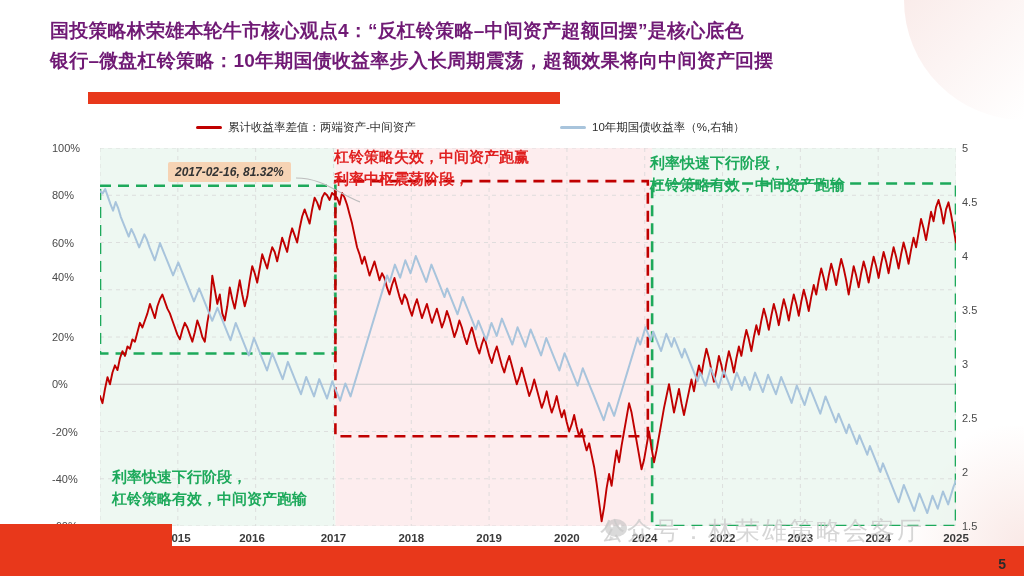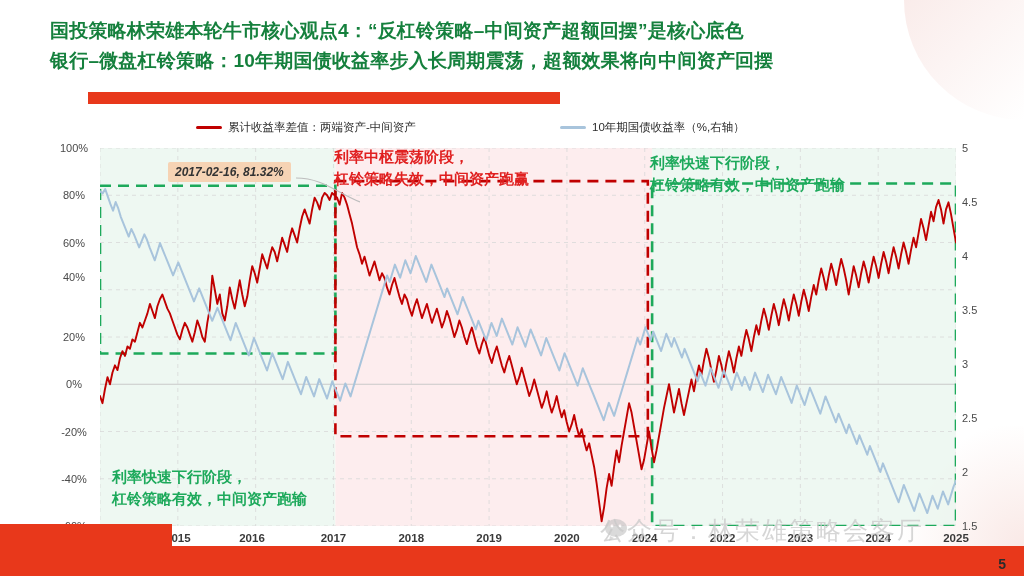--- a/index.html
+++ b/index.html
@@ -14,34 +14,34 @@
     background:linear-gradient(135deg,rgba(240,200,195,.35),rgba(255,255,255,0));
     border-bottom-left-radius:120px;}
   .corner-br{position:absolute;right:0;bottom:30px;width:130px;height:120px;
     background:radial-gradient(circle at 100% 100%,rgba(243,206,200,.45),rgba(255,255,255,0) 70%);}
   .footer-bar{position:absolute;left:0;bottom:0;width:100%;height:30px;background:#E8381B;}
   .footer-step{position:absolute;left:0;bottom:22px;width:172px;height:30px;background:#E8381B;}
   .page-no{position:absolute;right:18px;bottom:4px;color:#2b2b2b;font-size:14px;font-weight:bold;}
 
   
   .title-wrap{position:absolute;left:50px;top:16px;width:950px;}
-  .title-line{color:#15803d;font-size:19px;font-weight:bold;line-height:30px;letter-spacing:.2px;
+  .title-line{color:#701a75;font-size:19px;font-weight:bold;line-height:30px;letter-spacing:.2px;
      white-space:nowrap;}
   .title-rule{position:absolute;left:88px;top:92px;width:472px;height:12px;background:#E8381B;}
 
   
   .legend{position:absolute;left:0;top:120px;width:820px;height:22px;}
   .legend-item{position:absolute;display:flex;align-items:center;gap:6px;font-size:11.5px;color:#2c2c2c;}
   .legend-item.a{left:196px;top:0;}
   .legend-item.b{left:560px;top:0;}
   .legend-swatch{display:inline-block;width:26px;height:3px;border-radius:2px;}
 
   
   #plot{position:absolute;left:100px;top:148px;width:856px;height:378px;}
-  .ylabel-left{position:absolute;left:52px;width:44px;text-align:center;font-size:11px;color:#4a4a4a;
+  .ylabel-left{position:absolute;left:52px;width:44px;text-align:left;font-size:11px;color:#4a4a4a;
      transform:translateY(-50%);}
   .ylabel-right{position:absolute;left:962px;width:34px;text-align:left;font-size:11px;color:#4a4a4a;
      transform:translateY(-50%);}
   .xlabel{position:absolute;top:532px;font-size:11.5px;color:#3a3a3a;font-weight:bold;
      transform:translateX(-50%);}
 
   
   .ann{position:absolute;font-weight:bold;line-height:22px;white-space:nowrap;}
   .ann.red{color:#E02020;font-size:15px;}
   .ann.green{color:#1DA95B;font-size:15px;}
@@ -153,22 +153,22 @@
       <div class="xlabel" style="left: 489.091px;">2019</div>
       <div class="xlabel" style="left: 566.909px;">2020</div>
       <div class="xlabel" style="left: 644.727px;">2024</div>
       <div class="xlabel" style="left: 722.545px;">2022</div>
       <div class="xlabel" style="left: 800.364px;">2023</div>
       <div class="xlabel" style="left: 878.182px;">2024</div>
       <div class="xlabel" style="left: 956px;">2025</div>
     </div>
 
   <div class="ann red ann-1">
+    <div>杠铃策略失效，中间资产跑赢</div>
     <div>利率中枢震荡阶段，</div>
-    <div>杠铃策略失效，中间资产跑赢</div>
   </div>
   <div class="ann green ann-2">
     <div>利率快速下行阶段，</div>
     <div>杠铃策略有效，中间资产跑输</div>
   </div>
   <div class="ann green ann-3">
     <div>利率快速下行阶段，</div>
     <div>杠铃策略有效，中间资产跑输</div>
   </div>
 

